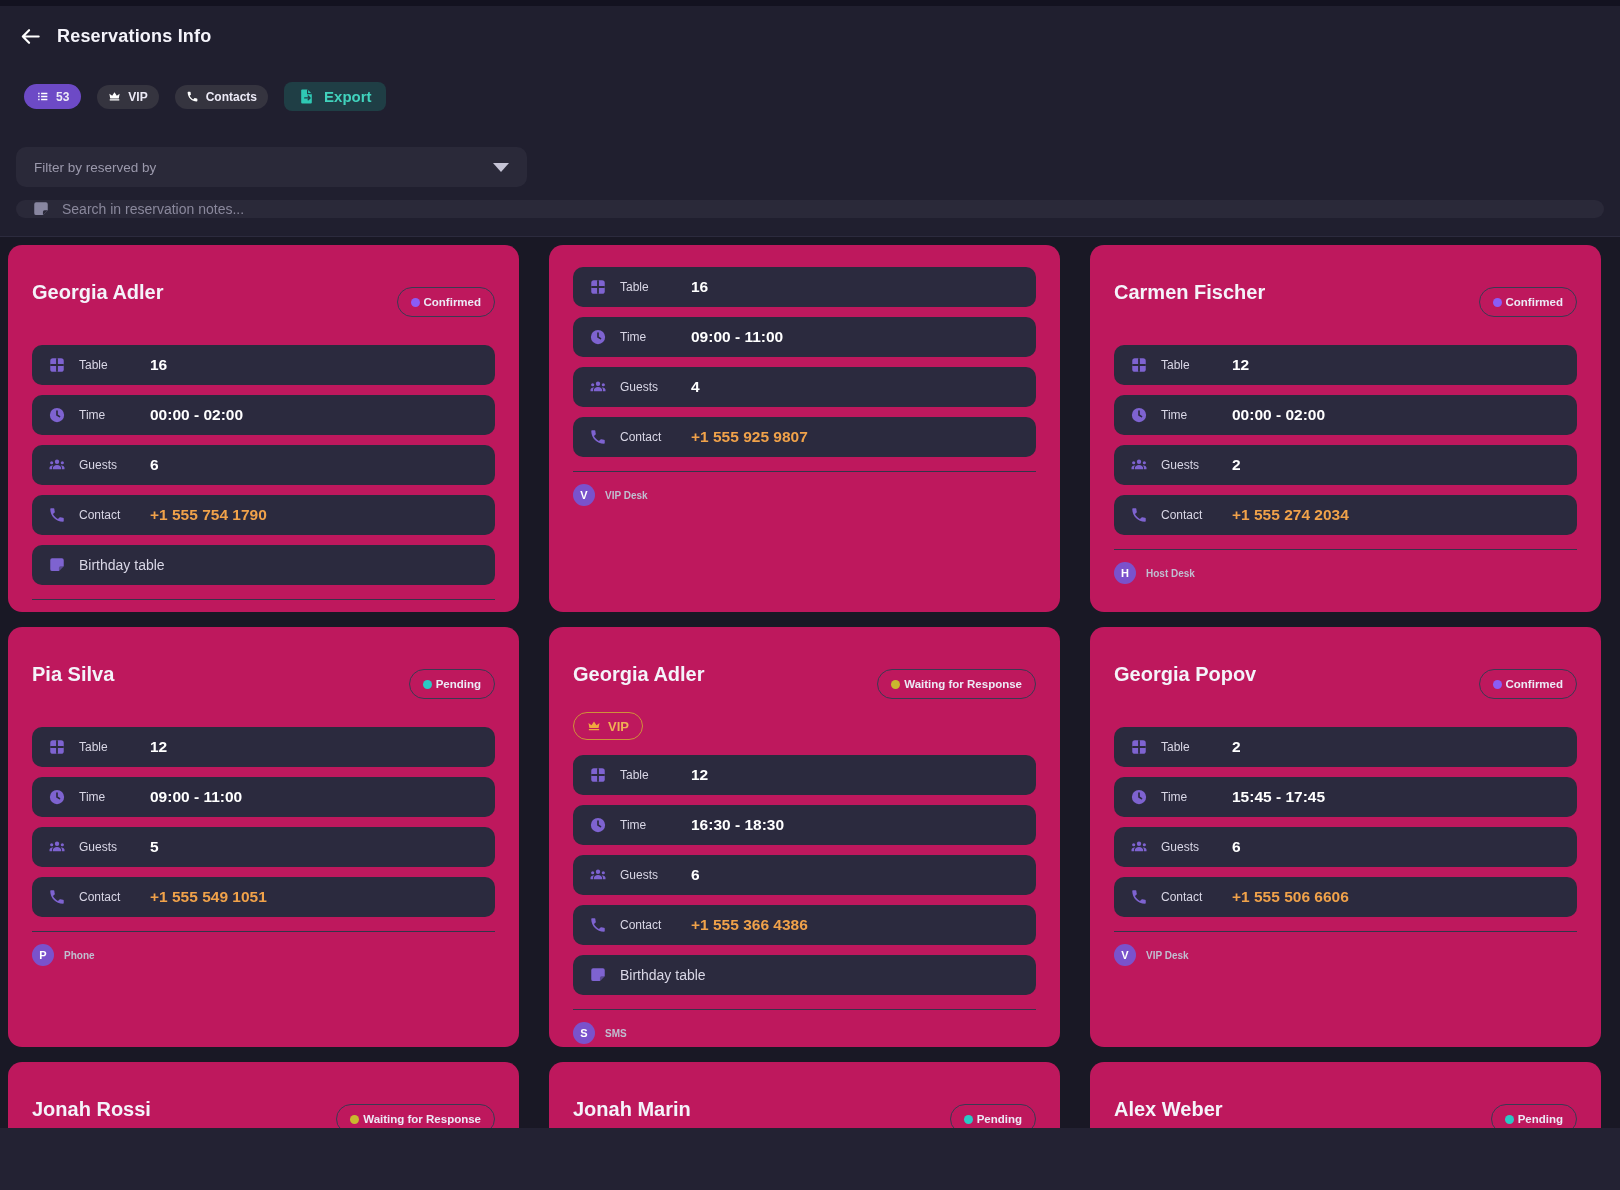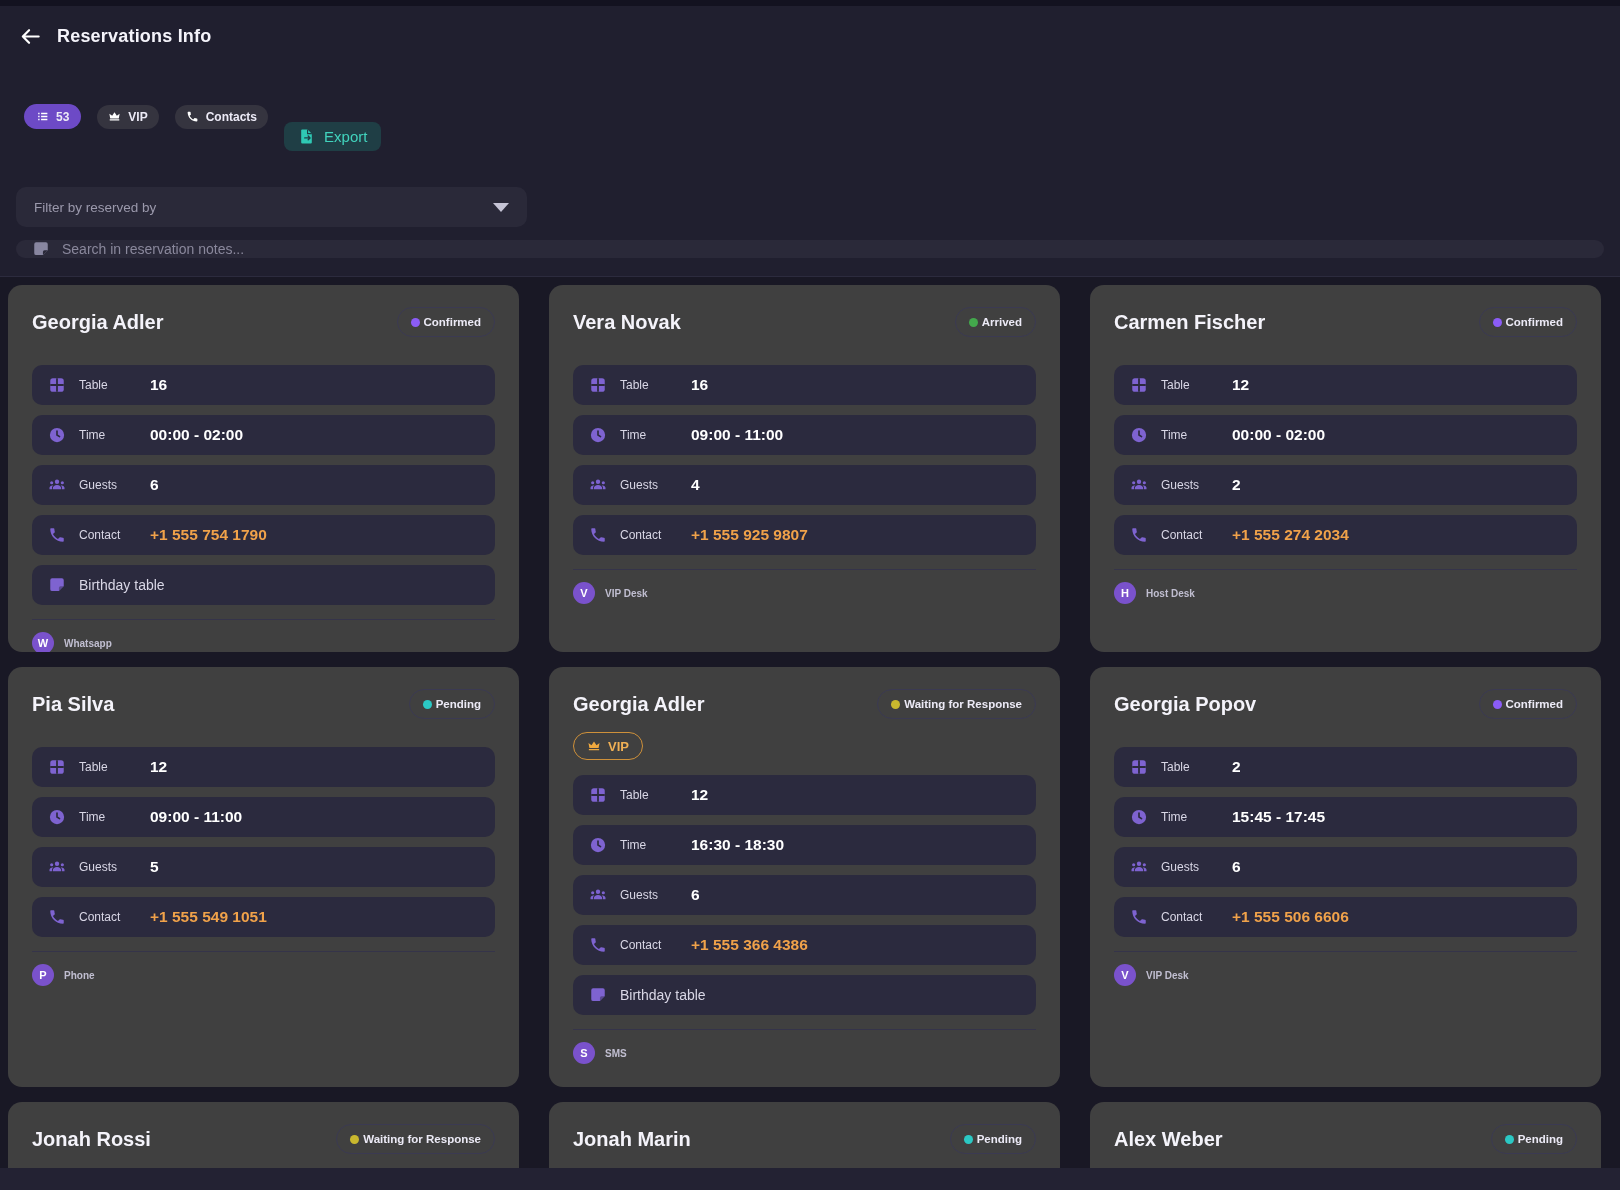--- a/index.html
+++ b/index.html
@@ -14,42 +14,42 @@
   .header-row{display:flex;align-items:center;gap:15px;padding:12px 0 0 18px;height:36px;}
   .back-btn{width:24px;height:24px;background:none;border:none;padding:0;cursor:pointer;display:flex;align-items:center;justify-content:center;}
   .back-btn svg{width:23px;height:23px;}
   .page-title{font-size:18px;font-weight:700;color:#f4f3fa;margin:0;letter-spacing:.2px;}
   .chips-row{display:flex;align-items:center;gap:16px;margin:28px 0 0 24px;}
   .chip{display:inline-flex;align-items:center;gap:7px;height:24px;padding:0 11px;border-radius:999px;
         background:#35343f;color:#eceaf6;font-size:12px;font-weight:700;border:none;cursor:pointer;}
   .chip svg{width:13px;height:13px;color:#fff;}
   .chip.count{background:#6d4ac6;height:25px;padding:0 12px;}
   .export-btn{display:inline-flex;align-items:center;gap:9px;height:29px;padding:0 14px;border-radius:8px;
-        background:#1f3e45;border:none;cursor:pointer;color:#41d3bd;font-size:15px;font-weight:400;margin-top:40px;}
+        background:#1f3e45;border:none;cursor:pointer;color:#41d3bd;font-size:15px;font-weight:700;}
   .export-btn svg{width:17px;height:17px;color:#2fc9b4;}
   .fields-row{display:flex;gap:13px;margin:36px 16px 0 16px;flex-direction:column;}
   .select-field{width:511px;height:40px;background:#2a2939;border-radius:10px;display:flex;align-items:center;
         justify-content:space-between;padding:0 18px;box-sizing:border-box;cursor:pointer;}
   .select-label{font-size:13.5px;color:#9b99ac;}
   .caret{width:0;height:0;border-left:8px solid transparent;border-right:8px solid transparent;border-top:9px solid #c6c4d6;}
   .search-field{flex:1;height:40px;background:#2a2939;border-radius:10px;display:flex;align-items:center;
         padding:0 16px;box-sizing:border-box;gap:10px;}
   .search-field svg{width:18px;height:18px;color:#8886a0;flex:none;}
   .search-field input{flex:1;background:transparent;border:none;outline:none;color:#e6e4f0;font-size:14px;
         font-family:"Liberation Sans","DejaVu Sans",sans-serif;}
   .search-field input::placeholder{color:#8a889c;}
   
   .grid-section{background:#191825;height:883px;overflow:hidden;padding:8px 19px 0 8px;box-sizing:content-box;}
   .cards-grid{display:grid;grid-template-columns:repeat(3,1fr);grid-template-rows:367px 420px 420px;gap:15px 30px;}
-  .card{background:#404040;border-radius:14px;padding:22px 24px;box-sizing:border-box;overflow:hidden;}
+  .card{background:#be185d;border-radius:14px;padding:22px 24px;box-sizing:border-box;overflow:hidden;}
   .card-head{display:flex;justify-content:space-between;align-items:center;margin-bottom:28px;}
   .card.has-vip .card-head{margin-bottom:13px;}
   .card-title{font-size:20px;font-weight:700;color:#f4f3fa;margin:0;}
   .badge{display:inline-flex;align-items:center;gap:4px;height:28px;padding:0 13px;border:1px solid #3b3a52;
-        border-radius:999px;font-size:11.5px;font-weight:700;color:#eceaf6;flex:none;}
+        border-radius:999px;font-size:11.5px;font-weight:700;color:#eceaf6;flex:none;margin-top:20px;}
   .dot{width:9px;height:9px;border-radius:50%;background:#8b5cf6;}
   .vip-pill{display:inline-flex;align-items:center;gap:7px;height:26px;padding:0 13px;border:1.5px solid #cf913a;
         border-radius:999px;color:#f0b055;font-size:13px;font-weight:700;margin-bottom:15px;}
   .vip-pill svg{width:14px;height:14px;color:#f0a93f;}
   .info-row{display:flex;align-items:center;height:40px;background:#2b2a3e;border-radius:10px;
         padding:0 16px;margin-bottom:10px;}
   .row-icon{width:18px;height:18px;color:#7e63d0;margin-right:13px;flex:none;}
   .row-label{width:71px;font-size:12px;color:#d9d7e6;font-weight:500;flex:none;}
   .row-value{font-size:15.5px;font-weight:700;color:#ffffff;}
   .row-value.contact{color:#f0a24a;cursor:pointer;}
@@ -171,27 +171,20 @@
             </svg>
         <span class="note-text">Birthday table</span>
       </div>
     </div>
     <div class="card-footer">
       <span class="avatar">W</span>
       <span class="res-by">Whatsapp</span>
     </div>
   </article>
       <article class="card">
-    <div class="card-head">
-      <h3 class="card-title">Vera Novak</h3>
-      <span class="badge">
-        <span class="dot" style="background: rgb(67, 168, 76);"></span>
-        <span>Arrived</span>
-      </span>
-    </div>
 
     <div>
       <div class="info-row">
         <svg class="row-icon" viewBox="0 0 24 24">
               <rect x="3" y="3" width="18" height="18" rx="3.5" fill="currentColor"></rect>
               <path d="M12 3v18M3 12h18" stroke="#2b2a3e" stroke-width="2.4"></path>
             </svg>
         <span class="row-label">Table</span>
         <span class="row-value">16</span>
       </div>

